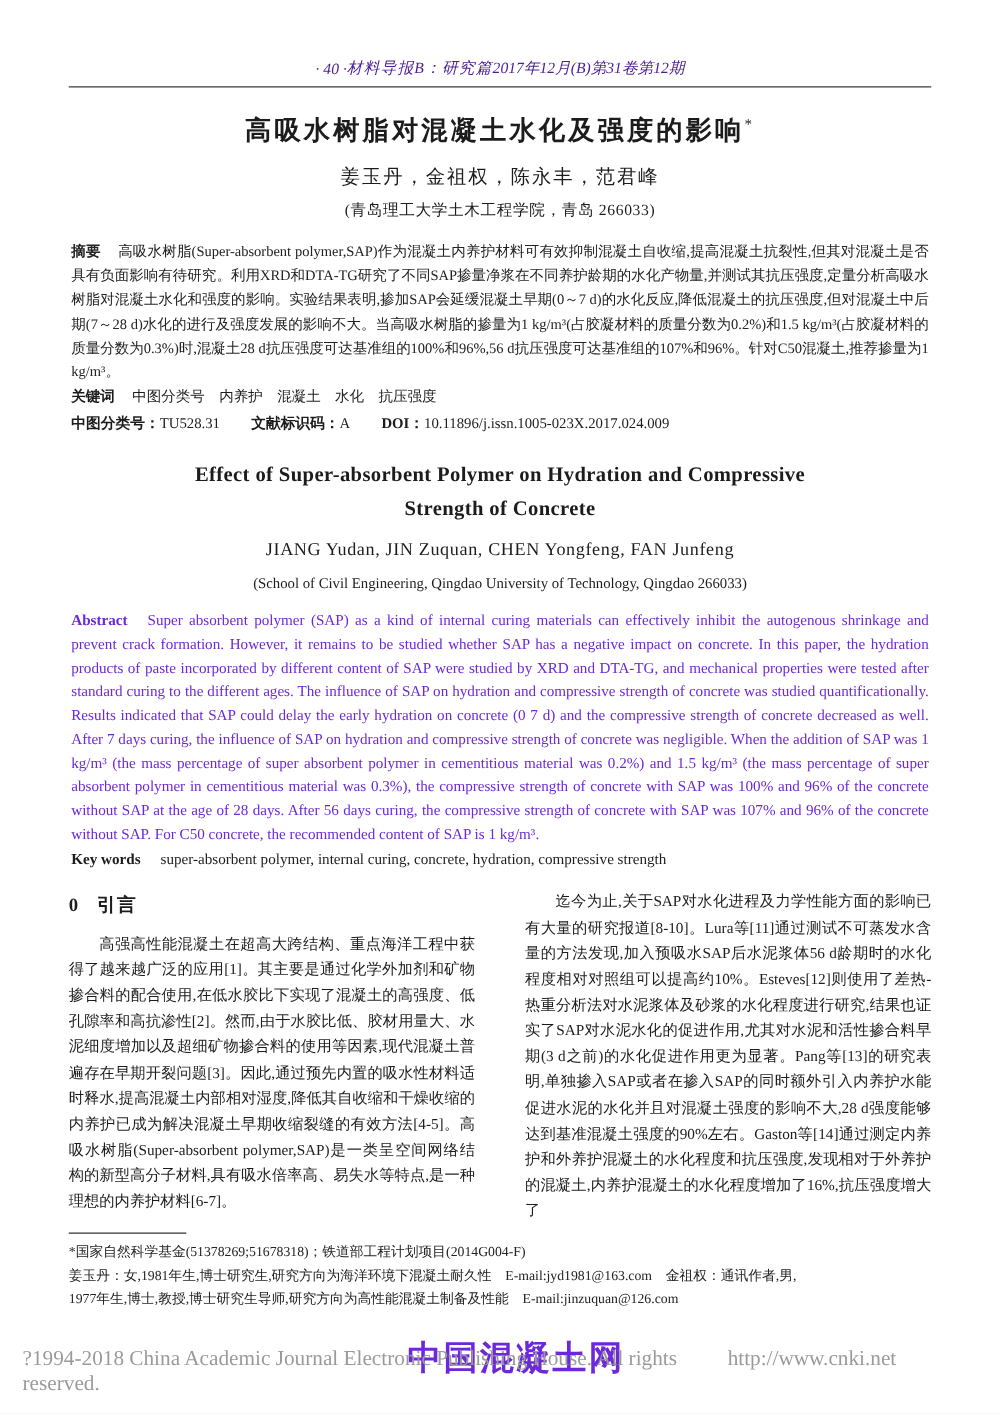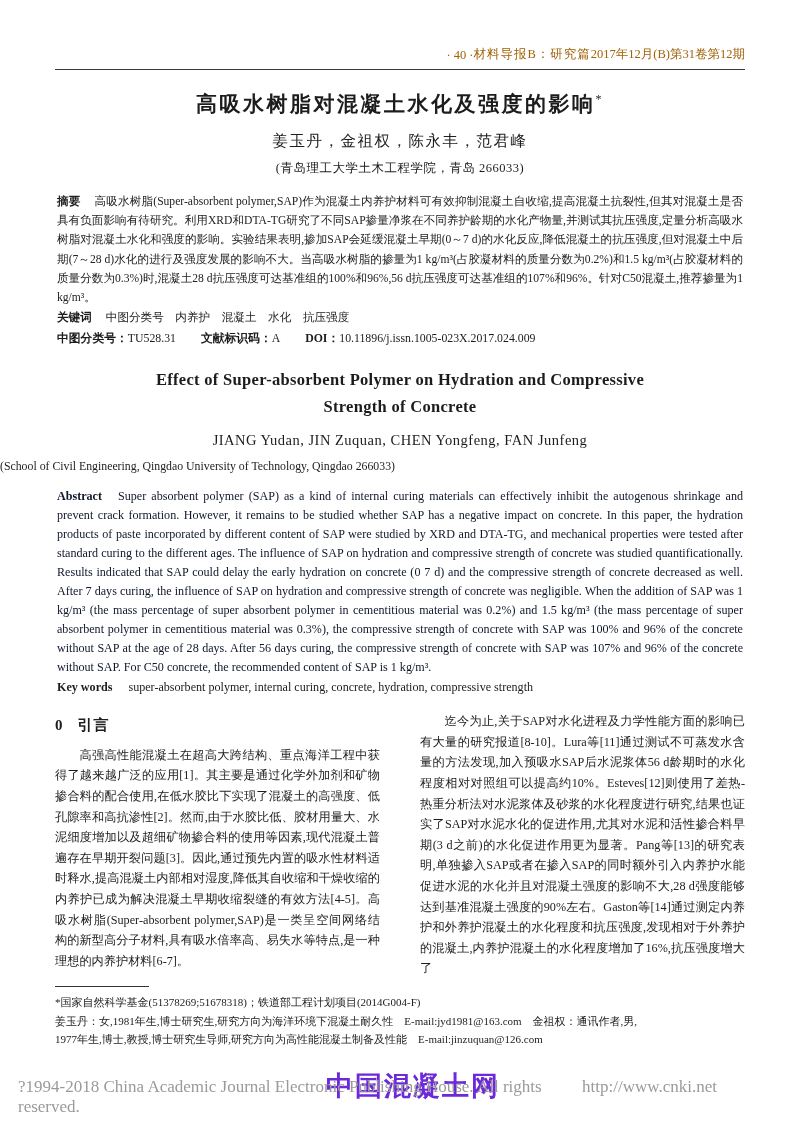--- a/index.html
+++ b/index.html
@@ -5,22 +5,22 @@
   * { margin:0; padding:0; box-sizing:border-box; }
   html,body { background:#e8e8e8; }
   .page {
     position:relative; width:800px; height:1131px; margin:0 auto;
     background:#ffffff; overflow:hidden;
     font-family:"Liberation Serif","DejaVu Serif",serif;
     color:#1c1c1c;
   }
   
   .hdr {
-    display:flex; justify-content:flex-end; align-items:flex-end;
-    margin:46px 55px 0 55px; font-size:12.5px; color:#a16207;
+    display:flex; justify-content:center; align-items:flex-end;
+    margin:46px 55px 0 55px; font-size:12.5px; color:#4c1d95;font-style:italic;
   }
   .hdr .mid { letter-spacing:1px; }
   .hdr-rule { border-top:1.6px solid #3a3a3a; margin:6px 55px 0 55px; }
   
   .title-cn {
     margin-top:20px; text-align:center; font-size:21px; font-weight:bold;
     letter-spacing:2.5px;
   }
   .title-cn sup { font-size:12px; font-weight:normal; }
   .authors-cn { margin-top:13px; text-align:center; font-size:15.5px; letter-spacing:1.5px; }
@@ -35,24 +35,24 @@
   .kw-cn .lbl { font-weight:bold; margin-right:14px; }
   .cls-line { margin:2px 57px 0 57px; font-size:11.8px; line-height:19px; }
   .cls-line .lbl { font-weight:bold; }
   .cls-line .gap { display:inline-block; width:22px; }
   
   .title-en {
     margin-top:18px; text-align:center; font-weight:bold; font-size:16.5px;
     line-height:27px; letter-spacing:0.3px;
   }
   .authors-en { margin-top:12px; text-align:center; font-size:14.5px; letter-spacing:0.5px; }
-  .affil-en   { margin-top:10px; text-align:left; font-size:11.8px; }
+  .affil-en   { margin-top:10px; text-align:center; font-size:11.8px; }
   .abs-en {
     margin:13px 57px 0 57px; font-size:12.1px; line-height:19px;
-    text-align:justify; color:#0f172a;
+    text-align:justify; color:#6d28d9;
   }
   .abs-en .lbl { font-weight:bold; margin-right:16px; }
   .kw-en { margin:3px 57px 0 57px; font-size:12.1px; }
   .kw-en .lbl { font-weight:bold; margin-right:16px; }
   
   .body-cols {
     display:flex; gap:40px; margin:16px 55px 0 55px;
   }
   .col { width:334px; font-size:12.2px; line-height:20.6px; text-align:justify; }
   .sec-head { font-size:15px; font-weight:bold; margin:4px 0 9px 0; letter-spacing:1px; }

